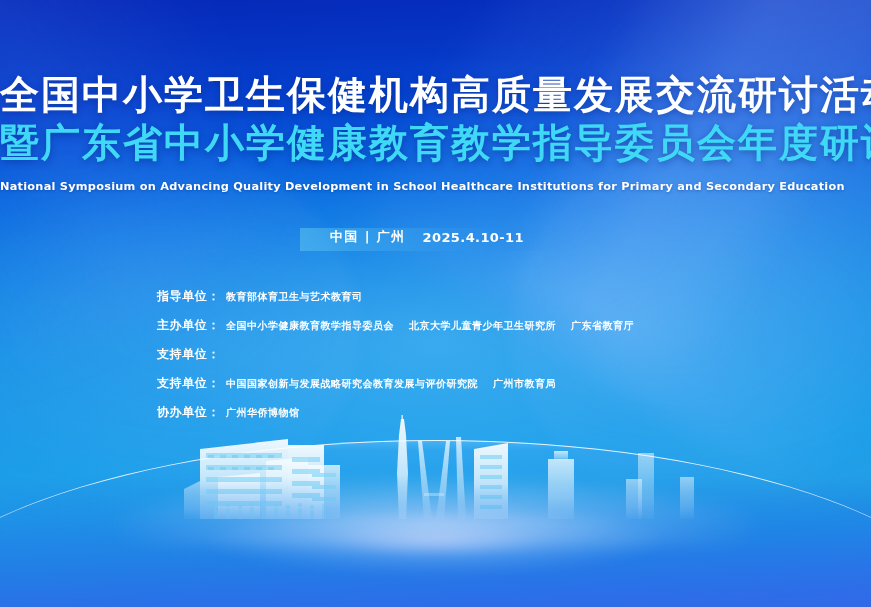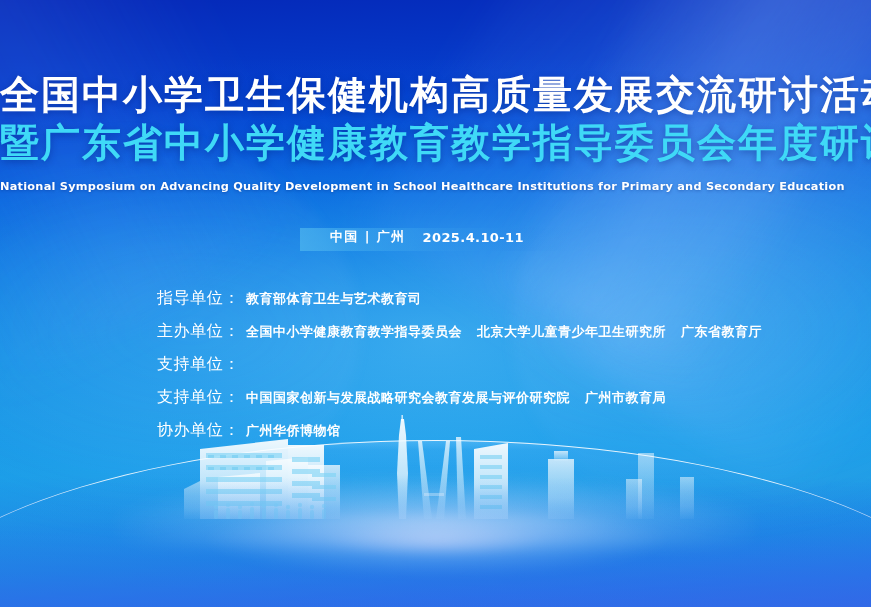--- a/index.html
+++ b/index.html
@@ -250,33 +250,33 @@
     top: 288px;
     left: 157px;
   }
   .org-row {
     display: flex;
     align-items: baseline;
     margin-bottom: 12px;
     white-space: nowrap;
   }
   .org-label {
-    font-size: 16px;
-    font-weight: 400;
+    font-size: 12px;
+    font-weight: 700;
     color: #ffffff;
     letter-spacing: 0.6px;
     flex: none;
   }
   .org-values {
     display: flex;
     gap: 15px;
     margin-left: 6px;
   }
   .org-value {
-    font-size: 13px;
+    font-size: 10px;
     font-weight: 700;
     color: #ffffff;
     letter-spacing: 0.5px;
   }
 </style>
 </head>
 <body>
 
 <div id="poster">
 

